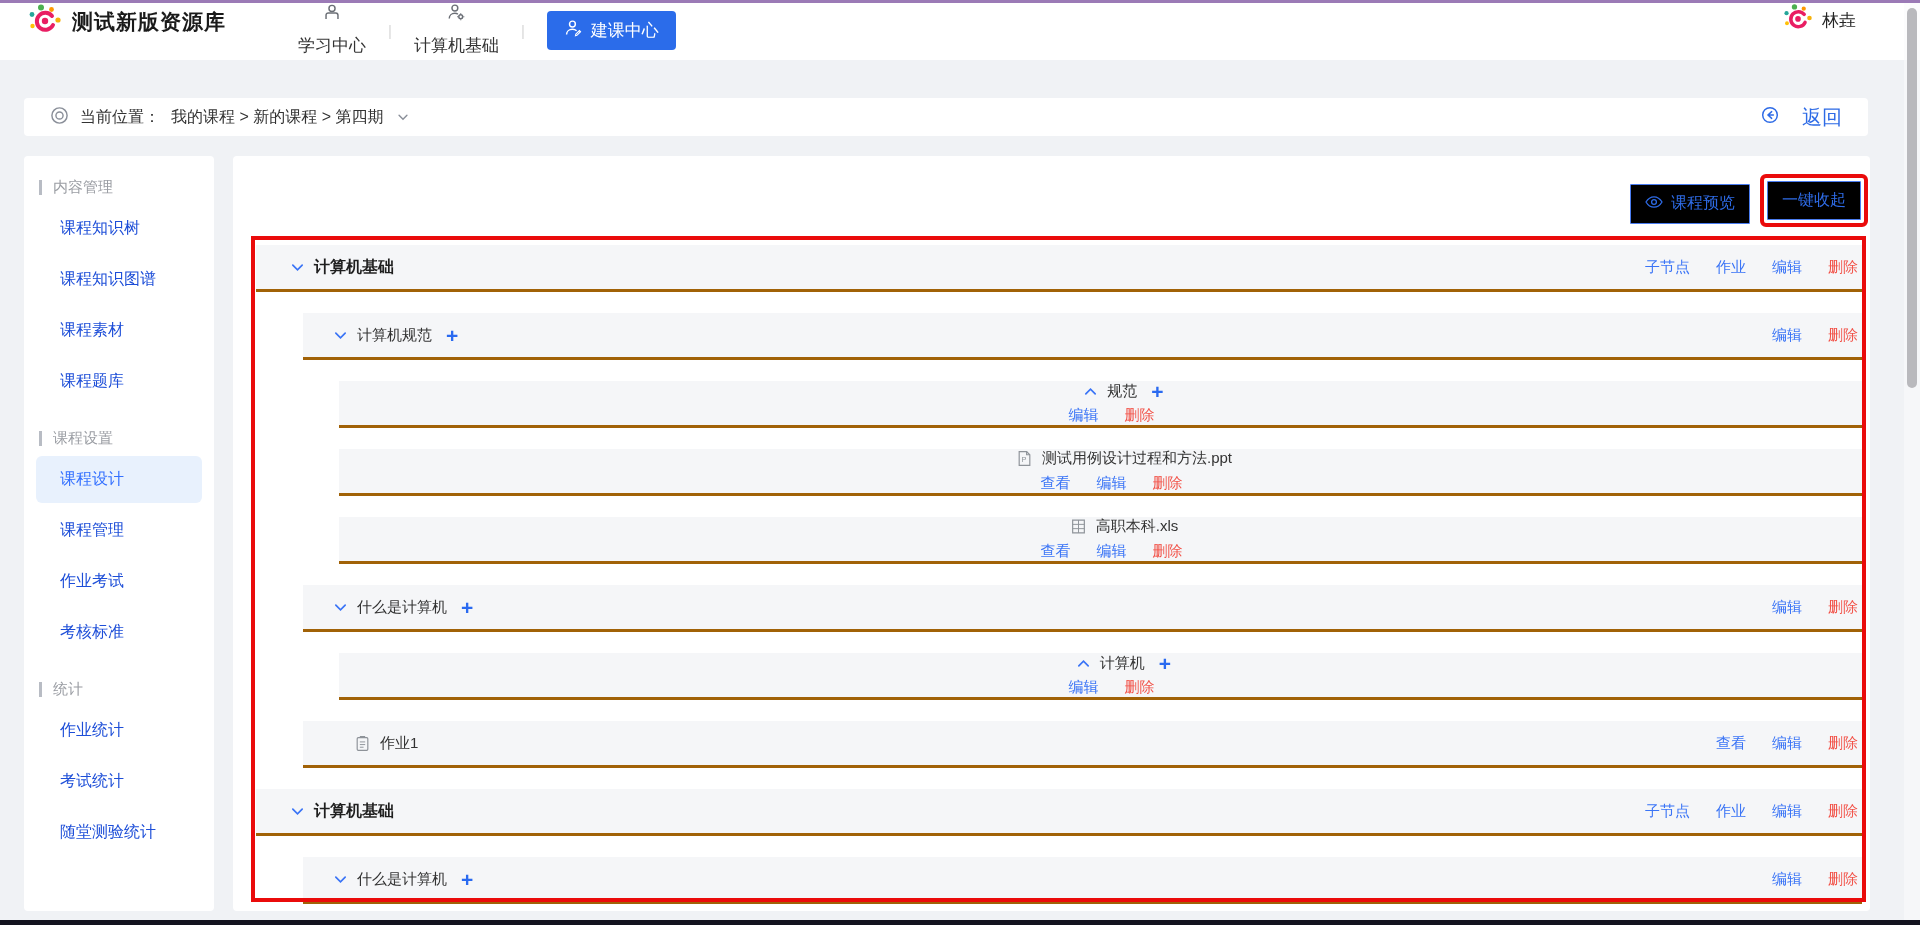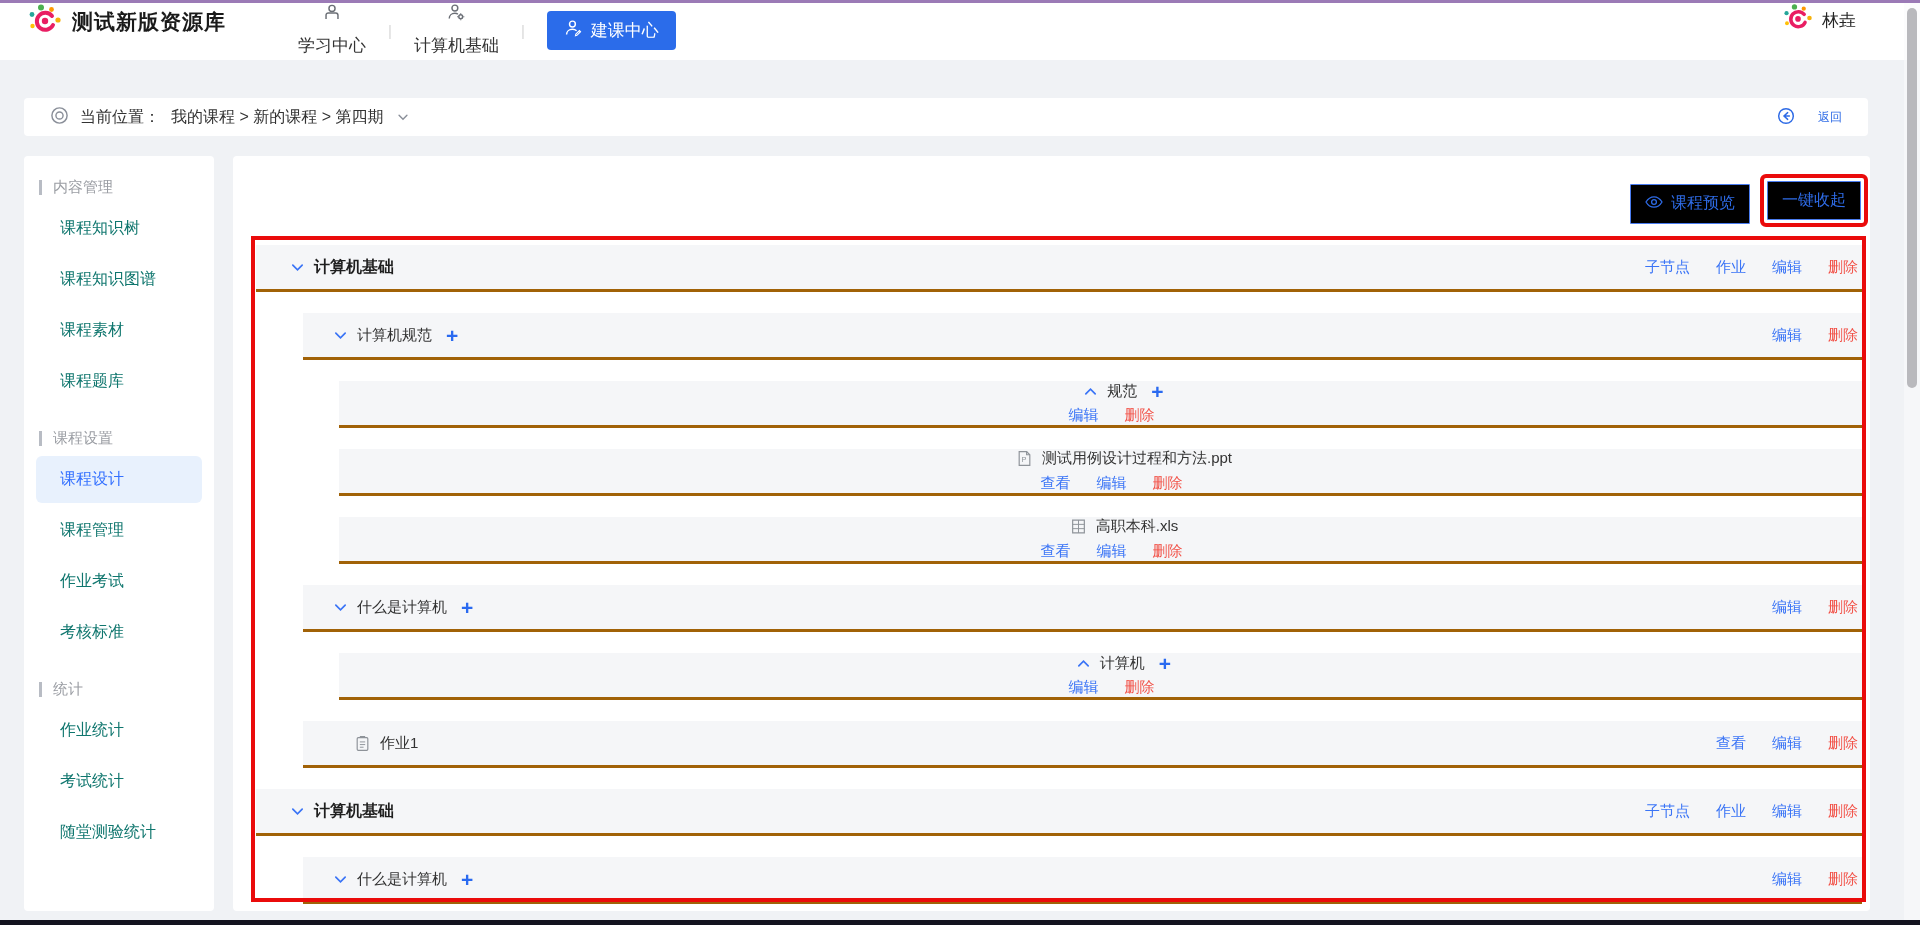--- a/index.html
+++ b/index.html
@@ -17,30 +17,30 @@
   .nav-items { display:flex; align-items:center; margin-left:72px; }
   .nav-item { display:flex; align-items:center; gap:8px; font-size:17px; color:#333; cursor:pointer;flex-direction:column; }
   .nav-sep { color:#d8d8d8; font-size:15px; margin:0 22px; }
   .nav-btn { background:#2b6cea; color:#fff; border-radius:4px; padding:8px 17px; display:flex; align-items:center; gap:9px; font-size:17px; cursor:pointer; border:none; }
   .nav-user { margin-left:auto; display:flex; align-items:center; gap:9px; font-size:17px; color:#262626; margin-right:34px; cursor:pointer; }
 
   
   .breadcrumb { margin:38px 52px 0 24px; height:38px; background:#fff; border-radius:4px; display:flex; align-items:center; padding:0 26px; }
   .bc-left { display:flex; align-items:center; gap:11px; font-size:16px; color:#333; }
   .bc-caret { color:#8a8f99; margin-left:2px; display:flex; }
-  .bc-back { margin-left:auto; color:#2e6be6; display:flex; align-items:center; gap:23px; font-size:12px; cursor:pointer; }
+  .bc-back { margin-left:auto; color:#2e6be6; display:flex; align-items:center; gap:23px; font-size:20px; cursor:pointer; }
 
   
   .layout { display:flex; gap:19px; margin:20px 50px 0 24px; height:755px; }
 
   .sidebar { width:190px; background:#fff; border-radius:4px; padding:22px 0 0 0; flex-shrink:0; }
   .side-section { margin-bottom:24px; }
   .side-title { display:flex; align-items:center; gap:11px; color:#9a9da3; font-size:15px; padding-left:15px; margin-bottom:8px; }
   .side-title::before { content:""; width:3px; height:15px; background:#b8bcc4; }
-  .side-item { font-size:16px; color:#0f766e; padding:13px 0 13px 24px; margin:4px 12px; border-radius:6px; cursor:pointer; }
+  .side-item { font-size:16px; color:#1d4ed8; padding:13px 0 13px 24px; margin:4px 12px; border-radius:6px; cursor:pointer; }
   .side-item.active { background:#e8f1fd; color:#3370ff; }
 
   .main { flex:1; background:#fff; border-radius:4px; position:relative; padding-top:25px; }
   .toolbar { display:flex; justify-content:flex-end; align-items:center; padding-right:2px; gap:10px; height:45px; }
   .btn-outline { border:1px solid #4a7cf0; color:#2e6be6; border-radius:1px; padding:8px 14px; font-size:16px; display:flex; align-items:center; gap:8px; background:#000000; cursor:pointer; white-space:nowrap; }
   .collapse-wrap { border:4px solid #ea0b0b; border-radius:6px; padding:3px; margin-top:-7px; }
 
   .annotation-box { position:absolute; left:18px; right:4px; top:80px; height:666px; border:4px solid #ea0b0b; z-index:6; pointer-events:none; }
 
   .tree-list { margin:19px 8px 0 23px; }

